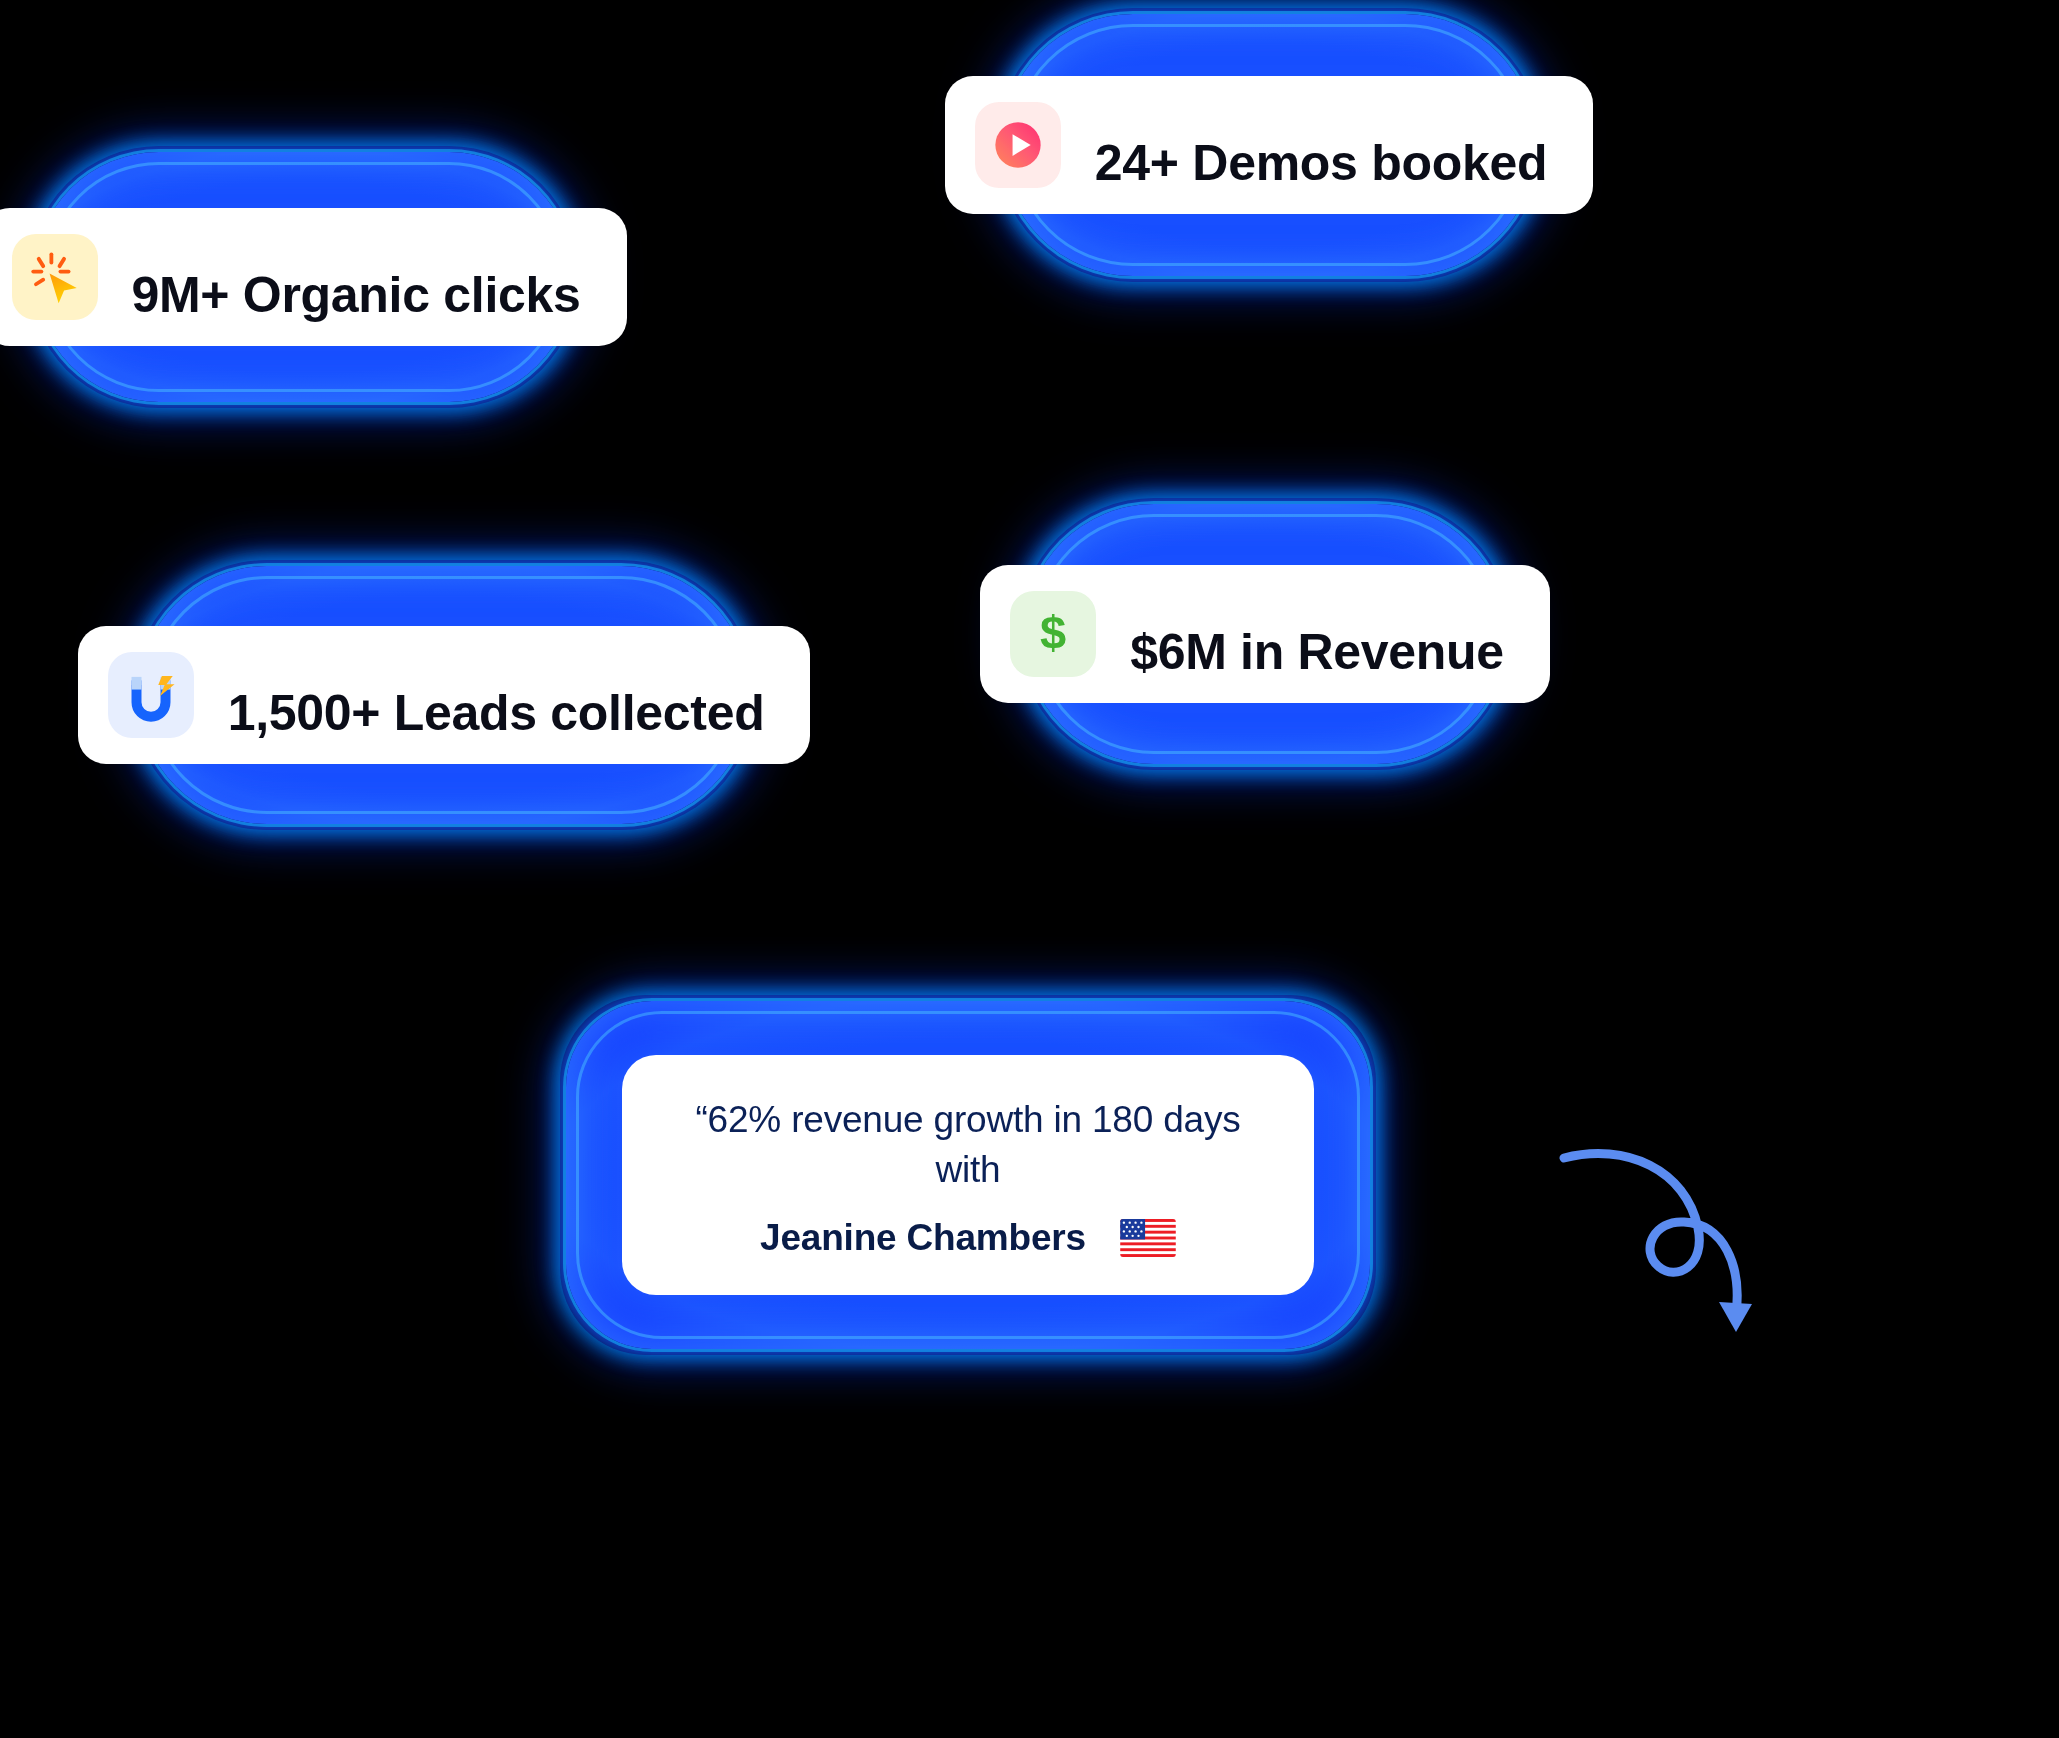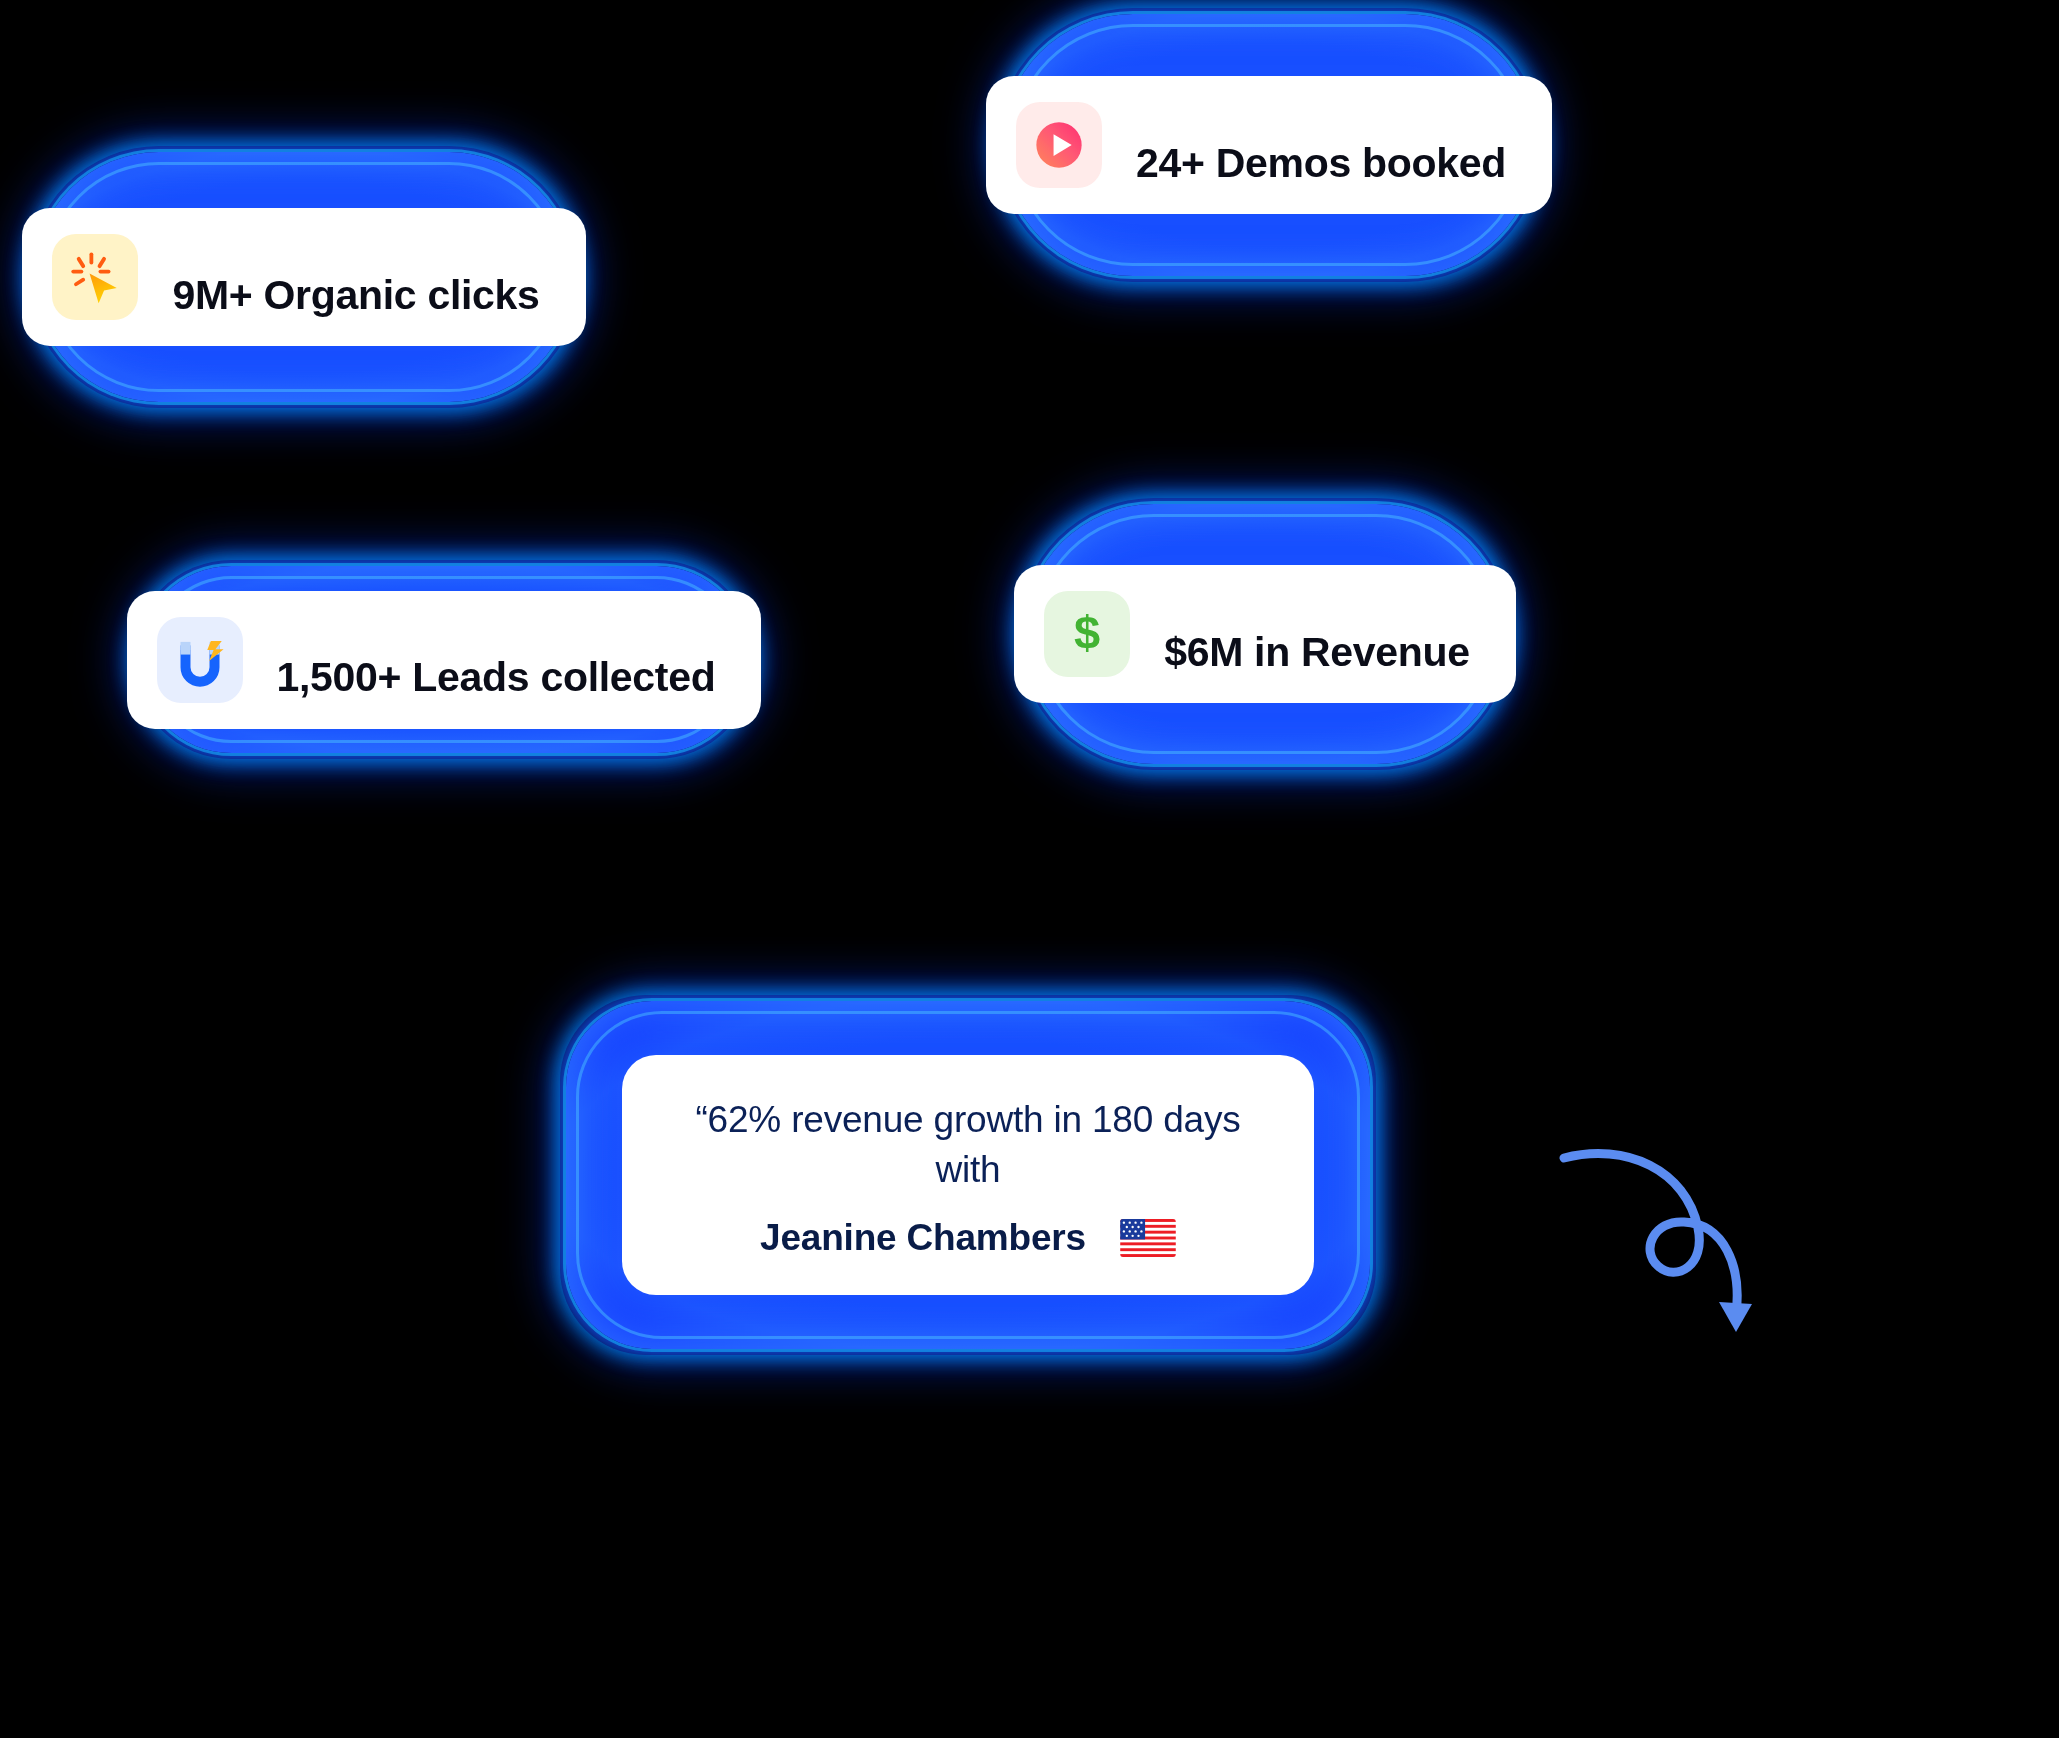--- a/index.html
+++ b/index.html
@@ -77,41 +77,41 @@
     height: 86px;
     border-radius: 24px;
     display: flex;
     align-items: center;
     justify-content: center;
     flex: 0 0 auto;
   }
   .icon-tile svg { display: block; }
 
   .stat-label {
-    font-size: 41px;
+    font-size: 50px;
     font-weight: 600;
     color: #0b0d17;
     letter-spacing: -0.3px;
     white-space: nowrap;
     line-height: 1;
     margin-top: 36px;
   }
 
   
   #badge-organic-clicks {
     left: 34px;  top: 152px;
     width: 540px; height: 250px;
   }
   #badge-demos-booked {
     left: 1002px; top: 14px;
     width: 534px;  height: 262px;
   }
   #badge-leads-collected {
     left: 138px;  top: 566px;
-    width: 612px; height: 187px;
+    width: 612px; height: 258px;
   }
   #badge-revenue {
     left: 1024px; top: 504px;
     width: 482px; height: 260px;
   }
   #badge-testimonial {
     left: 566px;  top: 988px;
     width: 804px; height: 348px;
     border-radius: 86px;
     margin-top: 13px;

